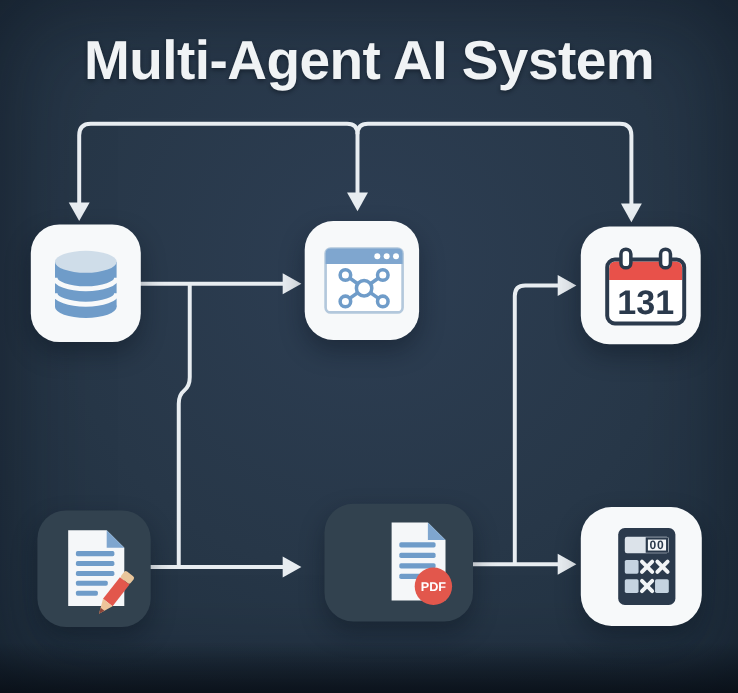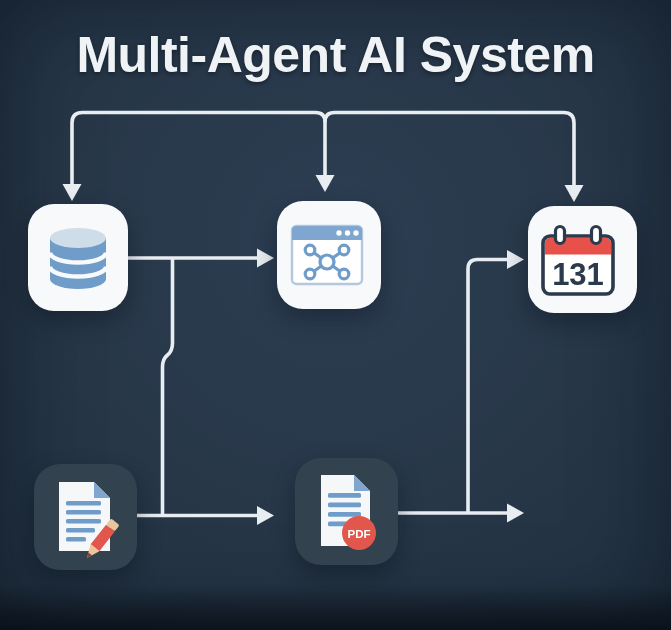--- a/index.html
+++ b/index.html
@@ -20,21 +20,21 @@
   }
   .title{
     position:absolute;top:26px;left:0;width:100%;
     text-align:center;font-size:50px;font-weight:bold;letter-spacing:-.5px;
     color:#f0f3f5;text-shadow:0 2px 4px rgba(5,10,18,.45);
     margin:0;
   }
   .connectors{position:absolute;left:0;top:0;}
   .tile{
     position:absolute;border-radius:26px;
-    display:flex;align-items:center;justify-content:flex-start;
+    display:flex;align-items:center;justify-content:flex-end;
     box-shadow:0 10px 22px rgba(8,16,26,.38);
   }
   .tile.light{background:#f7f9fa;}
   .tile.dark{background:#32424f;}
   .tile svg{display:block;}
   .lbl-131{font-family:"Liberation Sans",sans-serif;font-weight:bold;font-size:31px;fill:#2b3a4c;}
   .lbl-pdf{font-family:"Liberation Sans",sans-serif;font-weight:bold;font-size:11.5px;fill:#ffffff;}
   .lbl-00{font-family:"Liberation Sans",sans-serif;font-weight:bold;font-size:11px;fill:#2b3a4c;letter-spacing:.5px;}
 </style>
 </head>
@@ -126,29 +126,50 @@
       </g>
       <g transform="translate(53,91) rotate(38)">
         <rect x="-5.5" y="-46" width="11" height="8" rx="2" fill="#e9c69c"></rect>
         <rect x="-5.5" y="-38" width="11" height="25" fill="#e2574c"></rect>
         <path d="M-5.5,-13 h11 l-5.5,13 z" fill="#eec49a"></path>
         <path d="M-2.2,-5.2 l2.2,5.2 l2.2,-5.2 z" fill="#8a4438"></path>
       </g>
     </svg>
   </div>
 
-  <div class="tile dark" style="left:295px;top:458px;width:103px;height:107px;">
+  <div class="tile dark" style="left:295px;top:458px;width:120px;height:107px;padding-left:15px;">
     <svg width="100" height="100" viewBox="0 0 100 100">
       <path d="M26,13 h33 l16,16 v55 h-49 z" fill="#f5f7f9"></path>
       <path d="M59,13 l16,16 h-16 z" fill="#7fa6cf"></path>
       <g fill="#6f9cc9">
         <rect x="33" y="31" width="33" height="4.8" rx="1.6"></rect>
         <rect x="33" y="40.5" width="33" height="4.8" rx="1.6"></rect>
         <rect x="33" y="50" width="33" height="4.8" rx="1.6"></rect>
         <rect x="33" y="59.5" width="22" height="4.8" rx="1.6"></rect>
       </g>
       <circle cx="64" cy="71" r="17" fill="#e2574c"></circle>
       <text class="lbl-pdf" x="64" y="75.5" text-anchor="middle">PDF</text>
     </svg>
   </div>
 
+  <div class="tile light" style="left:528px;top:461px;width:110px;height:108px;border-radius:28px;">
+    <svg width="100" height="100" viewBox="0 0 100 100">
+      <rect x="24" y="15" width="52" height="70" rx="6" fill="#2b3a4c"></rect>
+      <rect x="30" y="23" width="40" height="15" rx="2" fill="#dce3ea"></rect>
+      <rect x="50" y="24.5" width="18.5" height="12" fill="#f4f7f9" stroke="#2b3a4c" stroke-width="2"></rect>
+      <text class="lbl-00" x="59.2" y="34" text-anchor="middle">00</text>
+      <g fill="#c5d3e0">
+        <rect x="30" y="44" width="12.5" height="12.5" rx="1.5"></rect>
+        <rect x="30" y="61.5" width="12.5" height="12.5" rx="1.5"></rect>
+        <rect x="57.5" y="61.5" width="12.5" height="12.5" rx="1.5"></rect>
+      </g>
+      <g stroke="#f1f4f6" stroke-width="3.6" stroke-linecap="round">
+        <line x1="45.6" y1="45.6" x2="54.9" y2="54.9"></line>
+          <line x1="54.9" y1="45.6" x2="45.6" y2="54.9"></line>
+        <line x1="59.6" y1="45.6" x2="68.9" y2="54.9"></line>
+          <line x1="68.9" y1="45.6" x2="59.6" y2="54.9"></line>
+        <line x1="45.6" y1="63.1" x2="54.9" y2="72.4"></line>
+          <line x1="54.9" y1="63.1" x2="45.6" y2="72.4"></line>
+      </g>
+    </svg>
+  </div>
 
 </div>
 
 </body></html>

